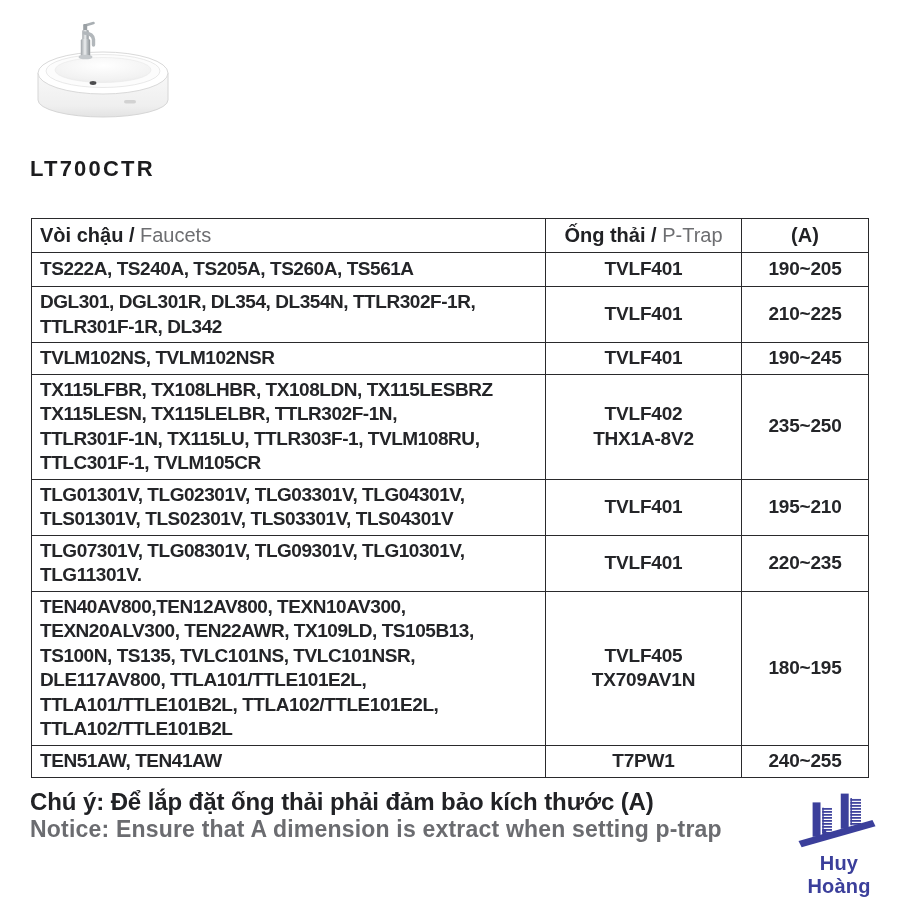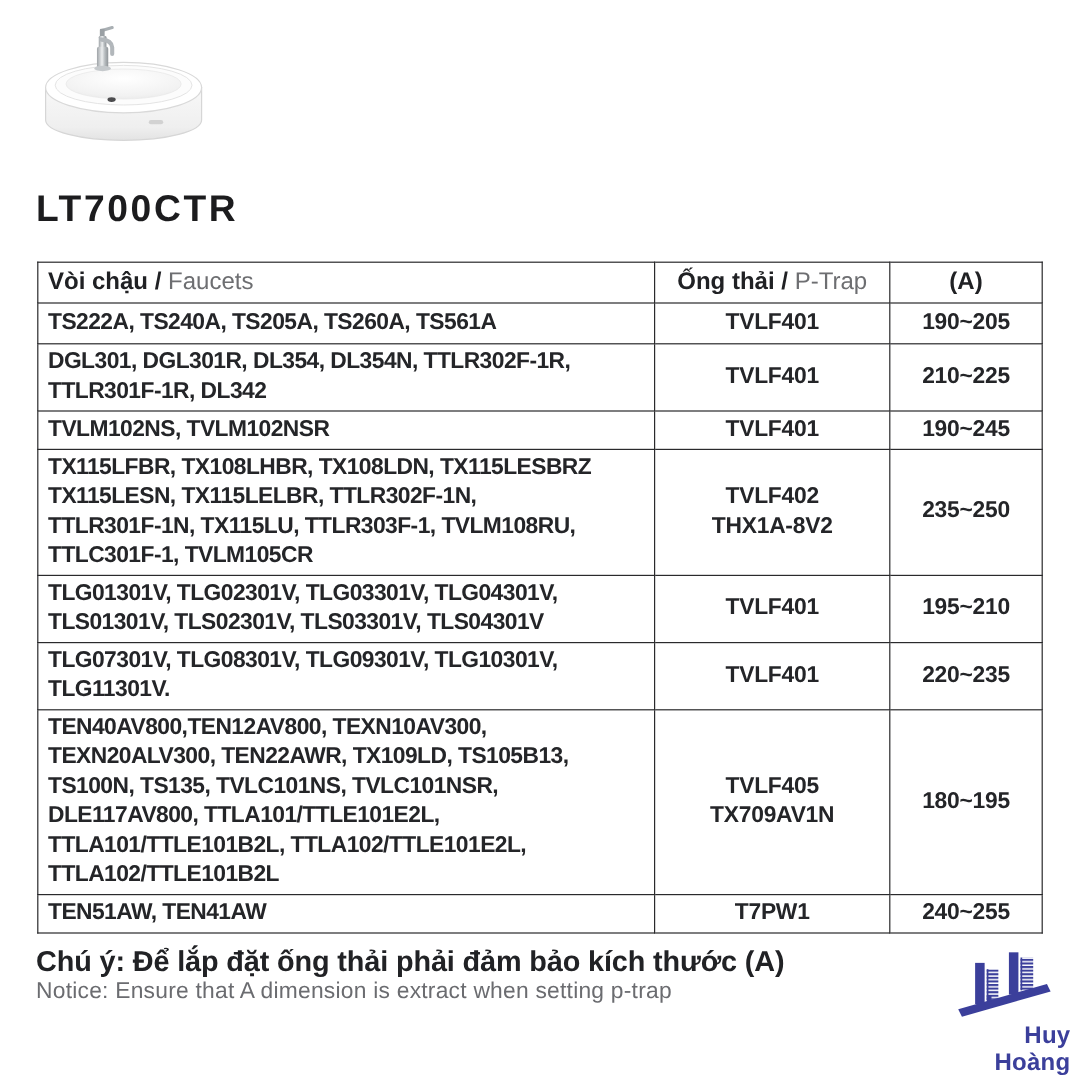--- a/index.html
+++ b/index.html
@@ -2,21 +2,21 @@
 <html><head>
 <meta charset="utf-8">
 <style>
   html,body{margin:0;padding:0;}
   body{
     width:900px;height:900px;position:relative;background:#ffffff;
     font-family:"Liberation Sans", sans-serif;color:#202124;overflow:hidden;
   }
   .sink-img{position:absolute;left:28px;top:16px;width:160px;height:122px;}
   .page-title{
-    position:absolute;left:30px;top:156px;font-size:31px;font-weight:800;
+    position:absolute;left:30px;top:156px;font-size:22px;font-weight:800;
     letter-spacing:2.2px;color:#1c1c1e;
   }
   table.spec{
     position:absolute;left:31px;top:218px;width:837px;
     border-collapse:collapse;table-layout:fixed;
   }
   .spec th,.spec td{border:1.6px solid #2a2a2c;vertical-align:middle;}
   .spec th{font-size:20px;font-weight:700;padding:2px 8px;height:29px;}
   .th-faucets{text-align:left;}
   .th-center{text-align:center;margin-top:11px;}
@@ -27,24 +27,24 @@
   }
   td.mid{
     text-align:center;white-space:pre-line;font-size:19px;font-weight:700;
     letter-spacing:-0.2px;line-height:24.5px;color:#242528;padding:2px 4px;
   }
   .note-vn{
     position:absolute;left:30px;top:788px;font-size:24px;font-weight:700;
     color:#212225;letter-spacing:-0.1px;
   }
   .note-en{
-    position:absolute;left:30px;top:816px;font-size:19px;font-weight:400;
+    position:absolute;left:30px;top:816px;font-size:23px;font-weight:700;
     color:#6b6c70;letter-spacing:0.2px;
   }
-  .logo{position:absolute;left:786px;top:790px;width:106px;text-align:right;}
+  .logo{position:absolute;left:786px;top:790px;width:106px;text-align:center;}
   .logo svg{display:block;margin:0 auto;}
   .logo-text{
     font-size:20px;font-weight:700;color:#3B3F9B;letter-spacing:0.2px;margin-top:2px;
   }
 </style>
 </head>
 <body>
 
 <div class="sink-img">
   <svg width="160" height="122" viewBox="0 0 160 122">

